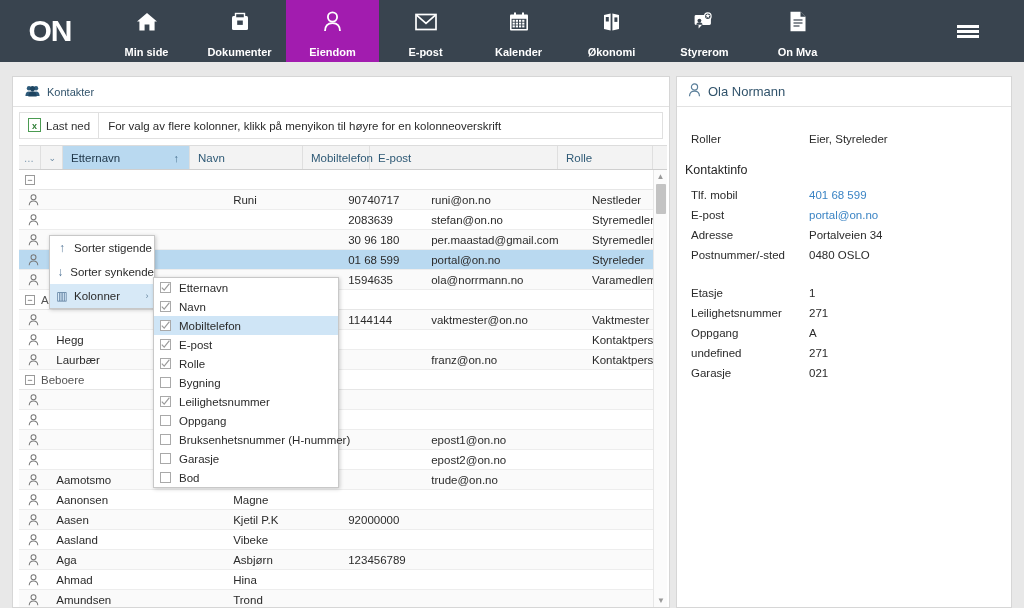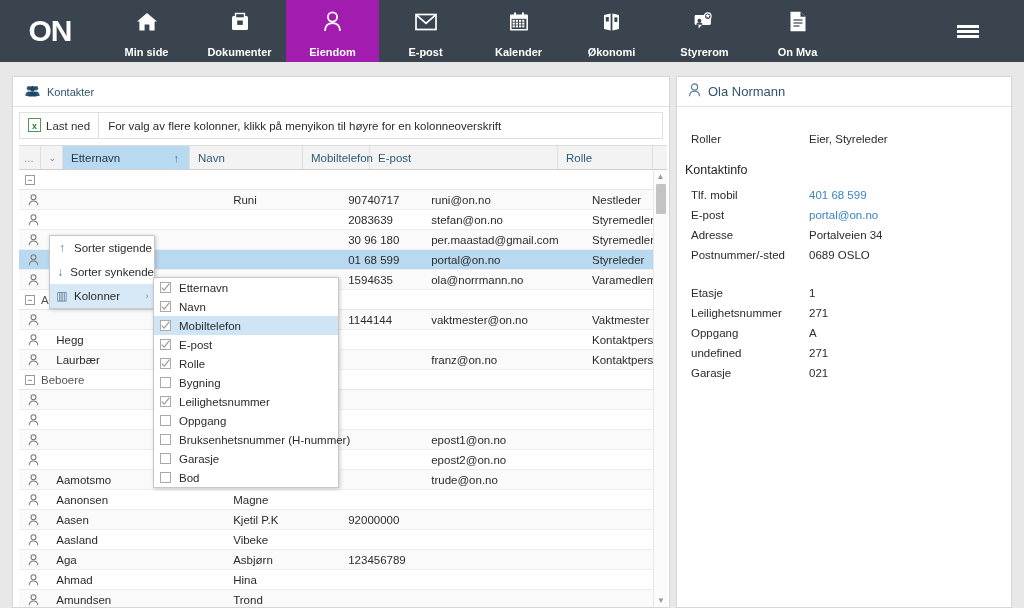--- a/index.html
+++ b/index.html
@@ -765,21 +765,21 @@
           <div class="drow">
             <div class="dlabel">E-post</div>
             <div class="dval link">portal@on.no</div>
           </div>
           <div class="drow">
             <div class="dlabel">Adresse</div>
             <div class="dval">Portalveien 34</div>
           </div>
           <div class="drow">
             <div class="dlabel">Postnummer/-sted</div>
-            <div class="dval">0689 OSLO</div>
+            <div class="dval">0480 OSLO</div>
           </div>
         </div>
       <div class="dgap"></div>
       <div id="property-fields">
           <div class="drow">
             <div class="dlabel">Etasje</div>
             <div class="dval">1</div>
           </div>
           <div class="drow">
             <div class="dlabel">Leilighetsnummer</div>

